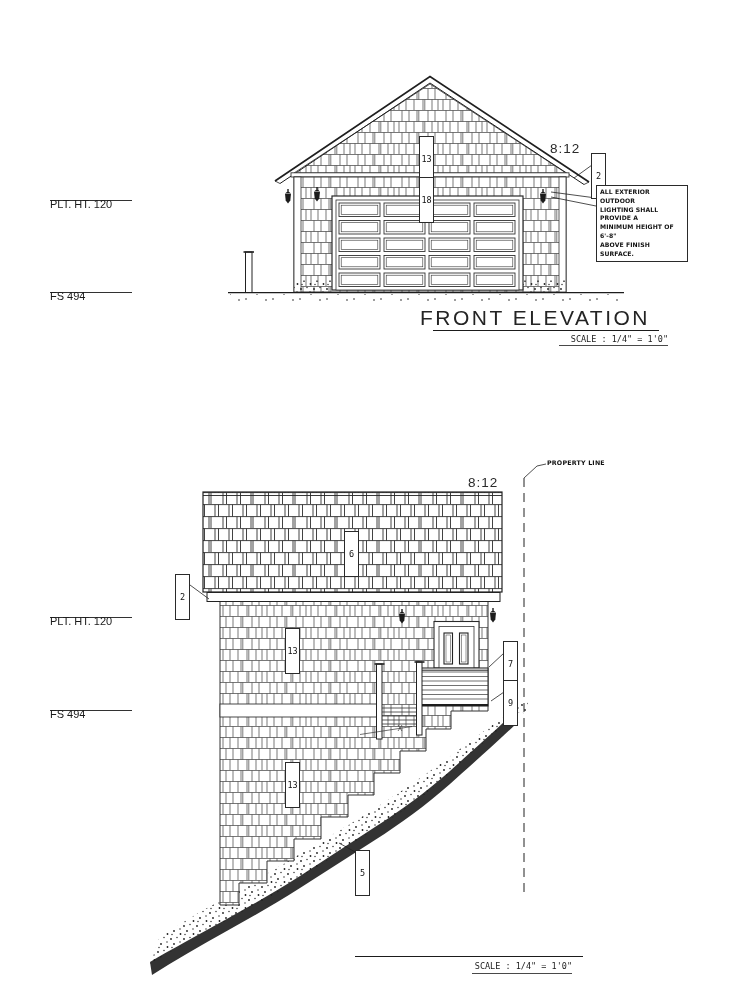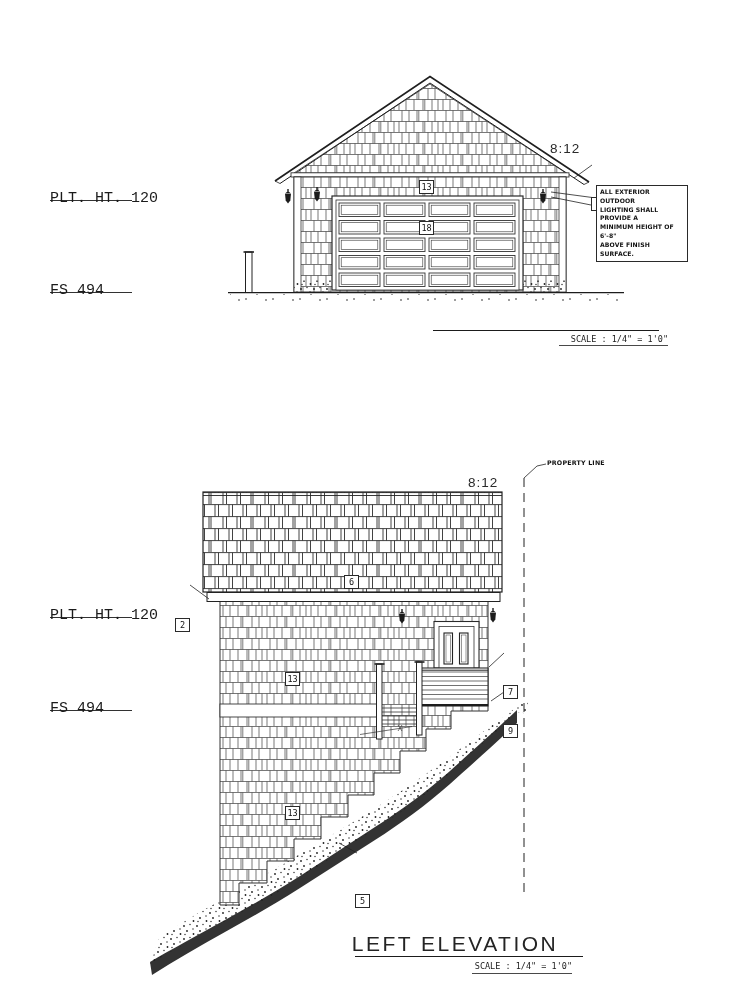--- a/index.html
+++ b/index.html
@@ -4,26 +4,26 @@
 <style>
   html,body{margin:0;padding:0;background:#fff;}
   .page{position:relative;width:732px;height:1008px;background:#ffffff;overflow:hidden;
         font-family:"Liberation Sans",sans-serif;color:#1b1b1b;}
   .page svg{position:absolute;left:0;top:0;}
   .abs{position:absolute;}
   .drafting-title{font-family:"Liberation Sans",sans-serif;font-size:21px;letter-spacing:2.5px;
         color:#242424;white-space:nowrap;text-align:center;}
   .scale-label{font-family:"DejaVu Sans Mono",monospace;font-size:8.5px;letter-spacing:0;
         color:#1b1b1b;text-align:right;white-space:nowrap;}
-  .dim-label{font-family:Liberation Mono, monospace;font-size:15px;color:#1b1b1b;white-space:nowrap;}
+  .dim-label{font-family:Liberation Sans, sans-serif;font-size:11px;color:#1b1b1b;white-space:nowrap;margin-top:8px;}
   .pitch-label{font-family:Liberation Sans, sans-serif;font-size:13.5px;color:#2a2a2a;
         letter-spacing:1px;white-space:nowrap;}
   .callout{position:absolute;min-width:11px;height:12px;border:1px solid #2a2a2a;background:#fff;
         font-family:"DejaVu Sans Mono",monospace;font-size:8.5px;line-height:12px;text-align:center;
-        padding:0 1px;color:#111;margin-top:44px;}
+        padding:16px 1px;color:#111;}
   .note-box{position:absolute;left:596px;top:185px;width:84px;border:1px solid #2a2a2a;background:#fff;
         padding:2px 3px;font-family:"DejaVu Sans",sans-serif;font-weight:bold;font-size:6.1px;
         line-height:1.45;color:#111;letter-spacing:0.1px;}
   .tiny-label{font-family:"DejaVu Sans",sans-serif;font-weight:bold;font-size:6.3px;color:#111;
         white-space:nowrap;letter-spacing:0.2px;}
 </style>
 </head>
 <body>
 
 <div class="page">
@@ -260,31 +260,31 @@
 <div class="callout" style="left:419px;top:136px;">13</div>
 <div class="callout" style="left:419px;top:177px;">18</div>
 
 <div class="note-box">
   <span style="display:block">ALL EXTERIOR OUTDOOR</span>
   <span style="display:block">LIGHTING SHALL PROVIDE A</span>
   <span style="display:block">MINIMUM HEIGHT OF 6'-8"</span>
   <span style="display:block">ABOVE FINISH SURFACE.</span>
 </div>
 
+<div class="abs drafting-title" style="left:415px;top:306px;width:240px;">FRONT ELEVATION</div>
 <div class="abs scale-label" style="left:556px;top:334px;width:112px;">SCALE : 1/4" = 1'0"</div>
 
 <div class="abs dim-label" style="left:50px;top:607px;">PLT. HT. 120</div>
 <div class="abs dim-label" style="left:50px;top:700px;">FS 494</div>
 <div class="abs pitch-label" style="left:468px;top:475px;">8:12</div>
 <div class="abs tiny-label" style="left:547px;top:459px;">PROPERTY LINE</div>
 
 <div class="callout" style="left:175px;top:574px;">2</div>
 <div class="callout" style="left:344px;top:531px;">6</div>
 <div class="callout" style="left:285px;top:628px;">13</div>
 <div class="callout" style="left:285px;top:762px;">13</div>
 <div class="callout" style="left:503px;top:641px;">7</div>
 <div class="callout" style="left:503px;top:680px;">9</div>
 <div class="callout" style="left:355px;top:850px;">5</div>
 
-<div class="abs drafting-title" style="left:335px;top:932px;width:240px;">LEFT ELEVATION</div>
 <div class="abs scale-label" style="left:460px;top:961px;width:112px;">SCALE : 1/4" = 1'0"</div>
 
 </div>
 
 </body></html>

